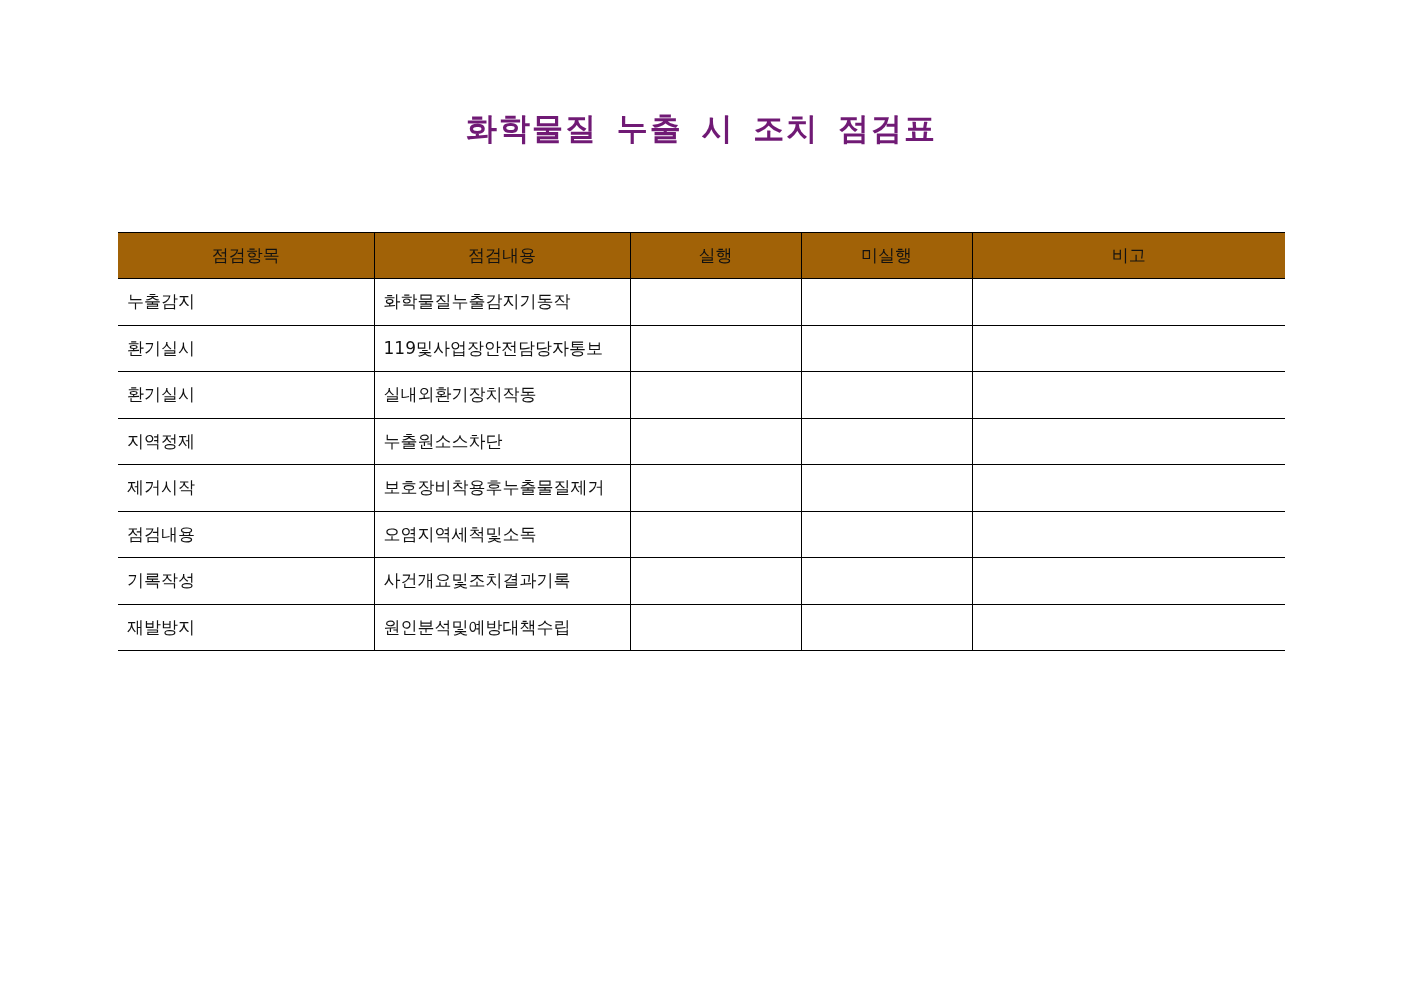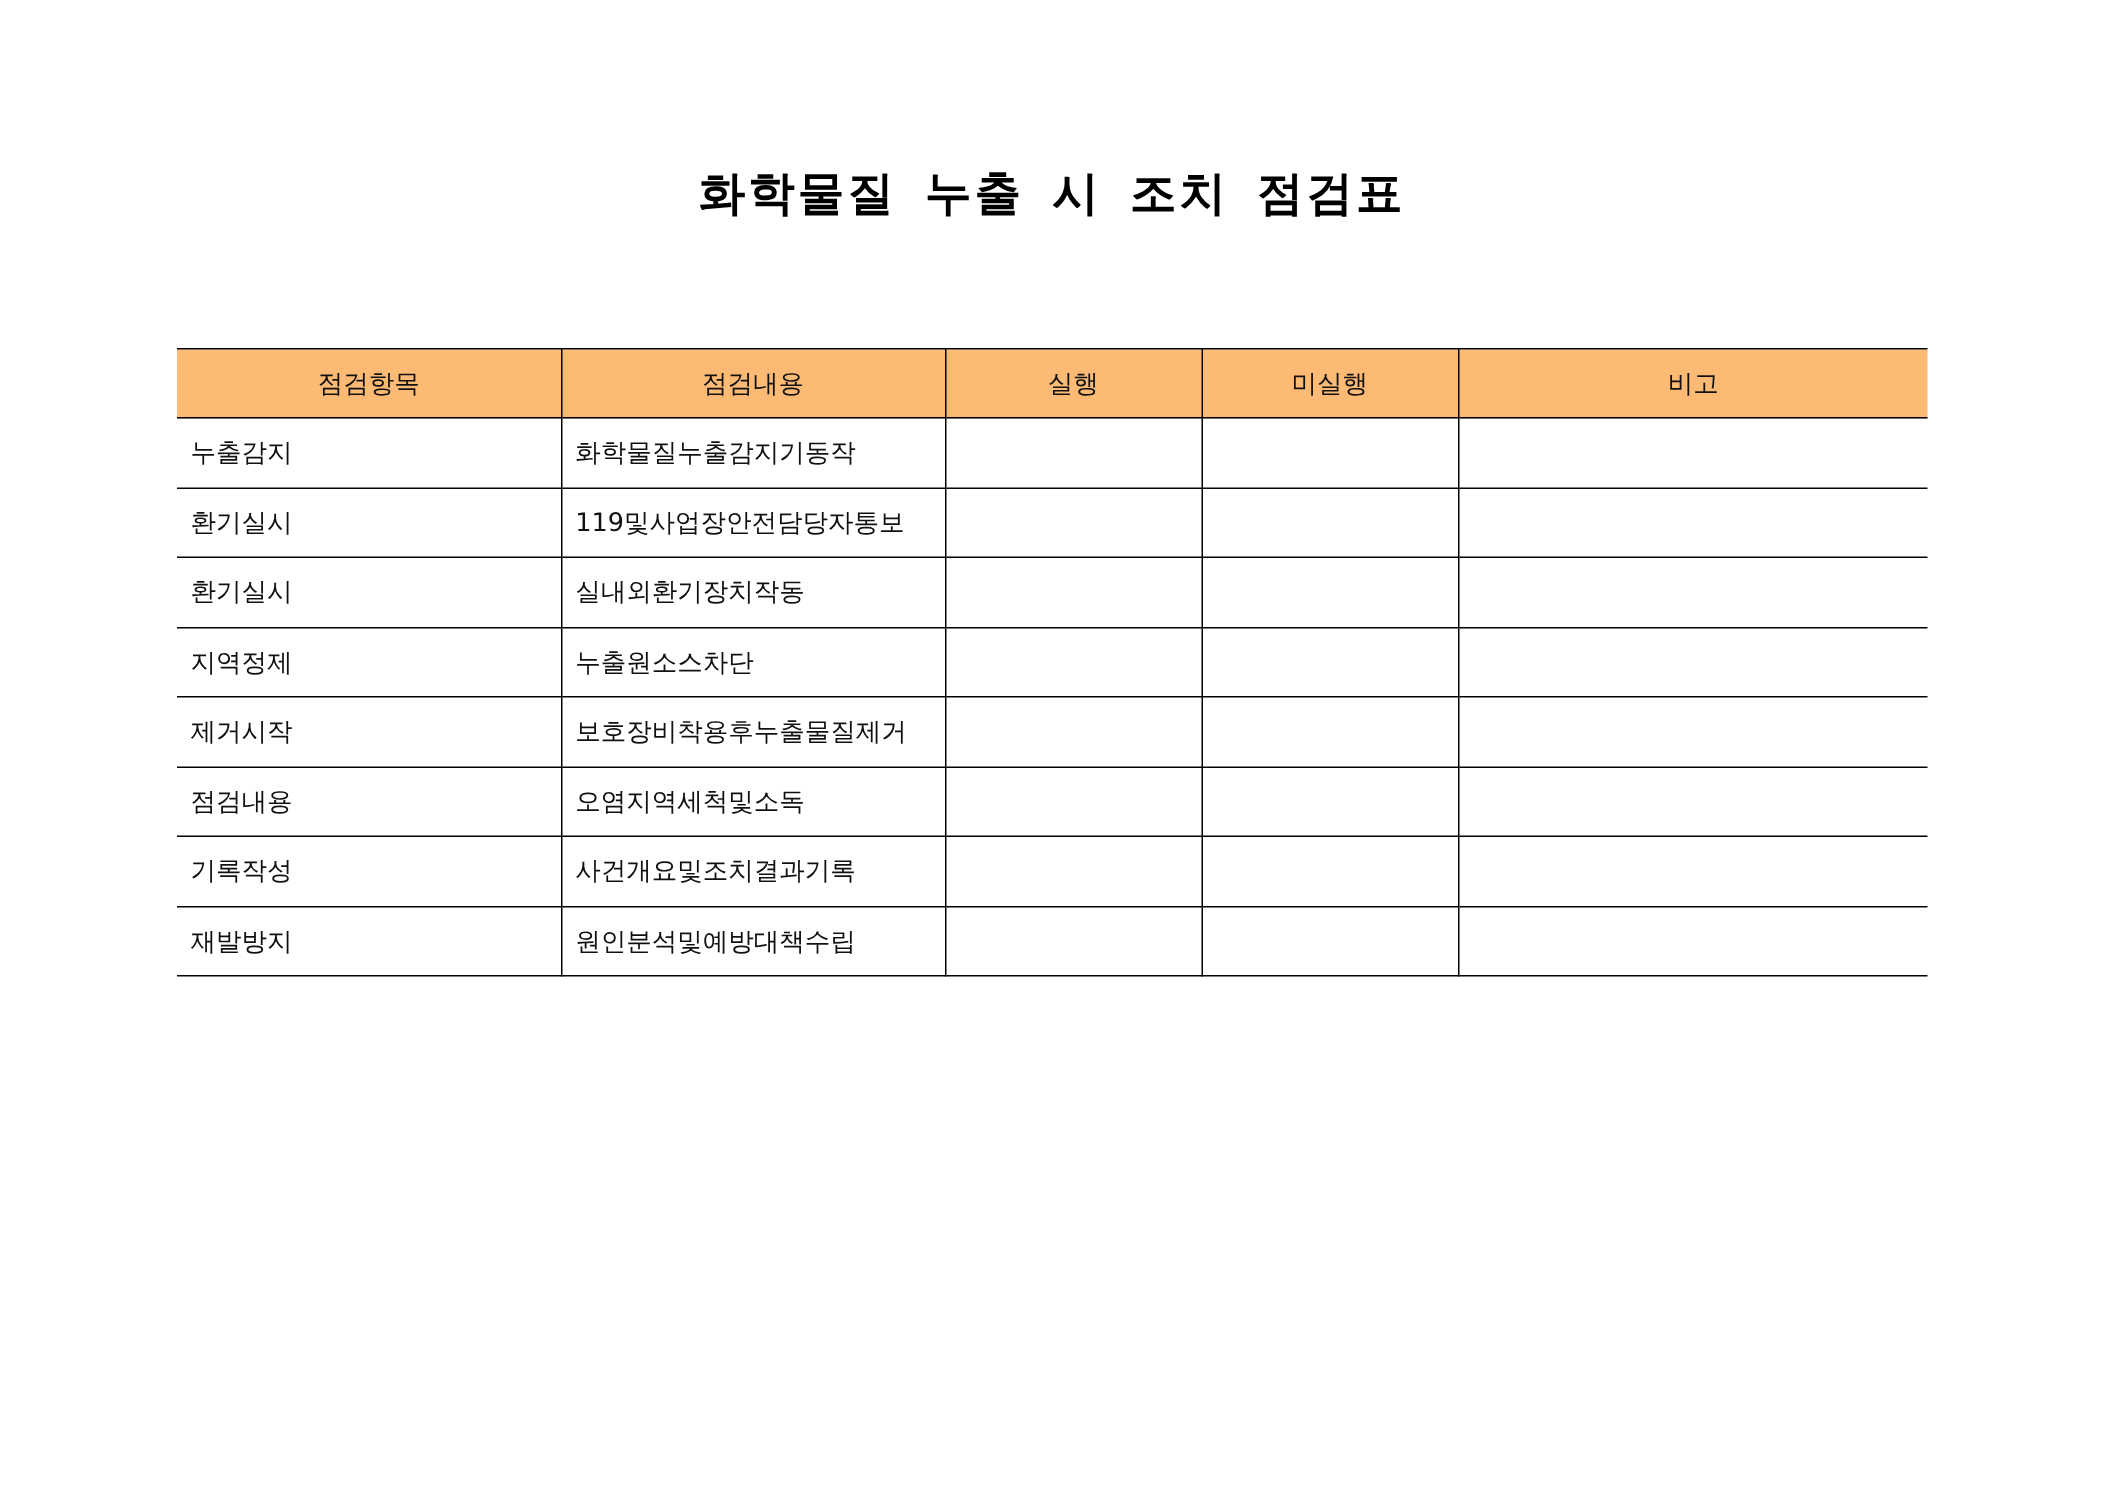--- a/index.html
+++ b/index.html
@@ -18,21 +18,21 @@
   .doc-title {
     position: absolute;
     left: 0;
     top: 108px;
     width: 1403px;
     text-align: center;
     font-size: 31px;
     font-weight: bold;
     letter-spacing: 2px;
     word-spacing: 6px;
-    color: #000000;
+    color: #701a75;
   }
   table.checklist {
     position: absolute;
     left: 118px;
     top: 232px;
     width: 1167px;
     border-collapse: collapse;
     table-layout: fixed;
   }
   table.checklist col.c1 { width: 256px; }
@@ -50,21 +50,21 @@
     font-size: 17px;
     font-weight: normal;
   }
   table.checklist th:first-child, table.checklist td:first-child {
     border-left: none;
   }
   table.checklist th:last-child, table.checklist td:last-child {
     border-right: none;
   }
   table.checklist thead th {
-    background: #fdba74;
+    background: #a16207;
     text-align: center;
     height: 45px;
   }
   table.checklist td.text-cell {
     text-align: left;
     padding-left: 9px;
     margin-top: 15px;
   }
 </style>
 </head>

